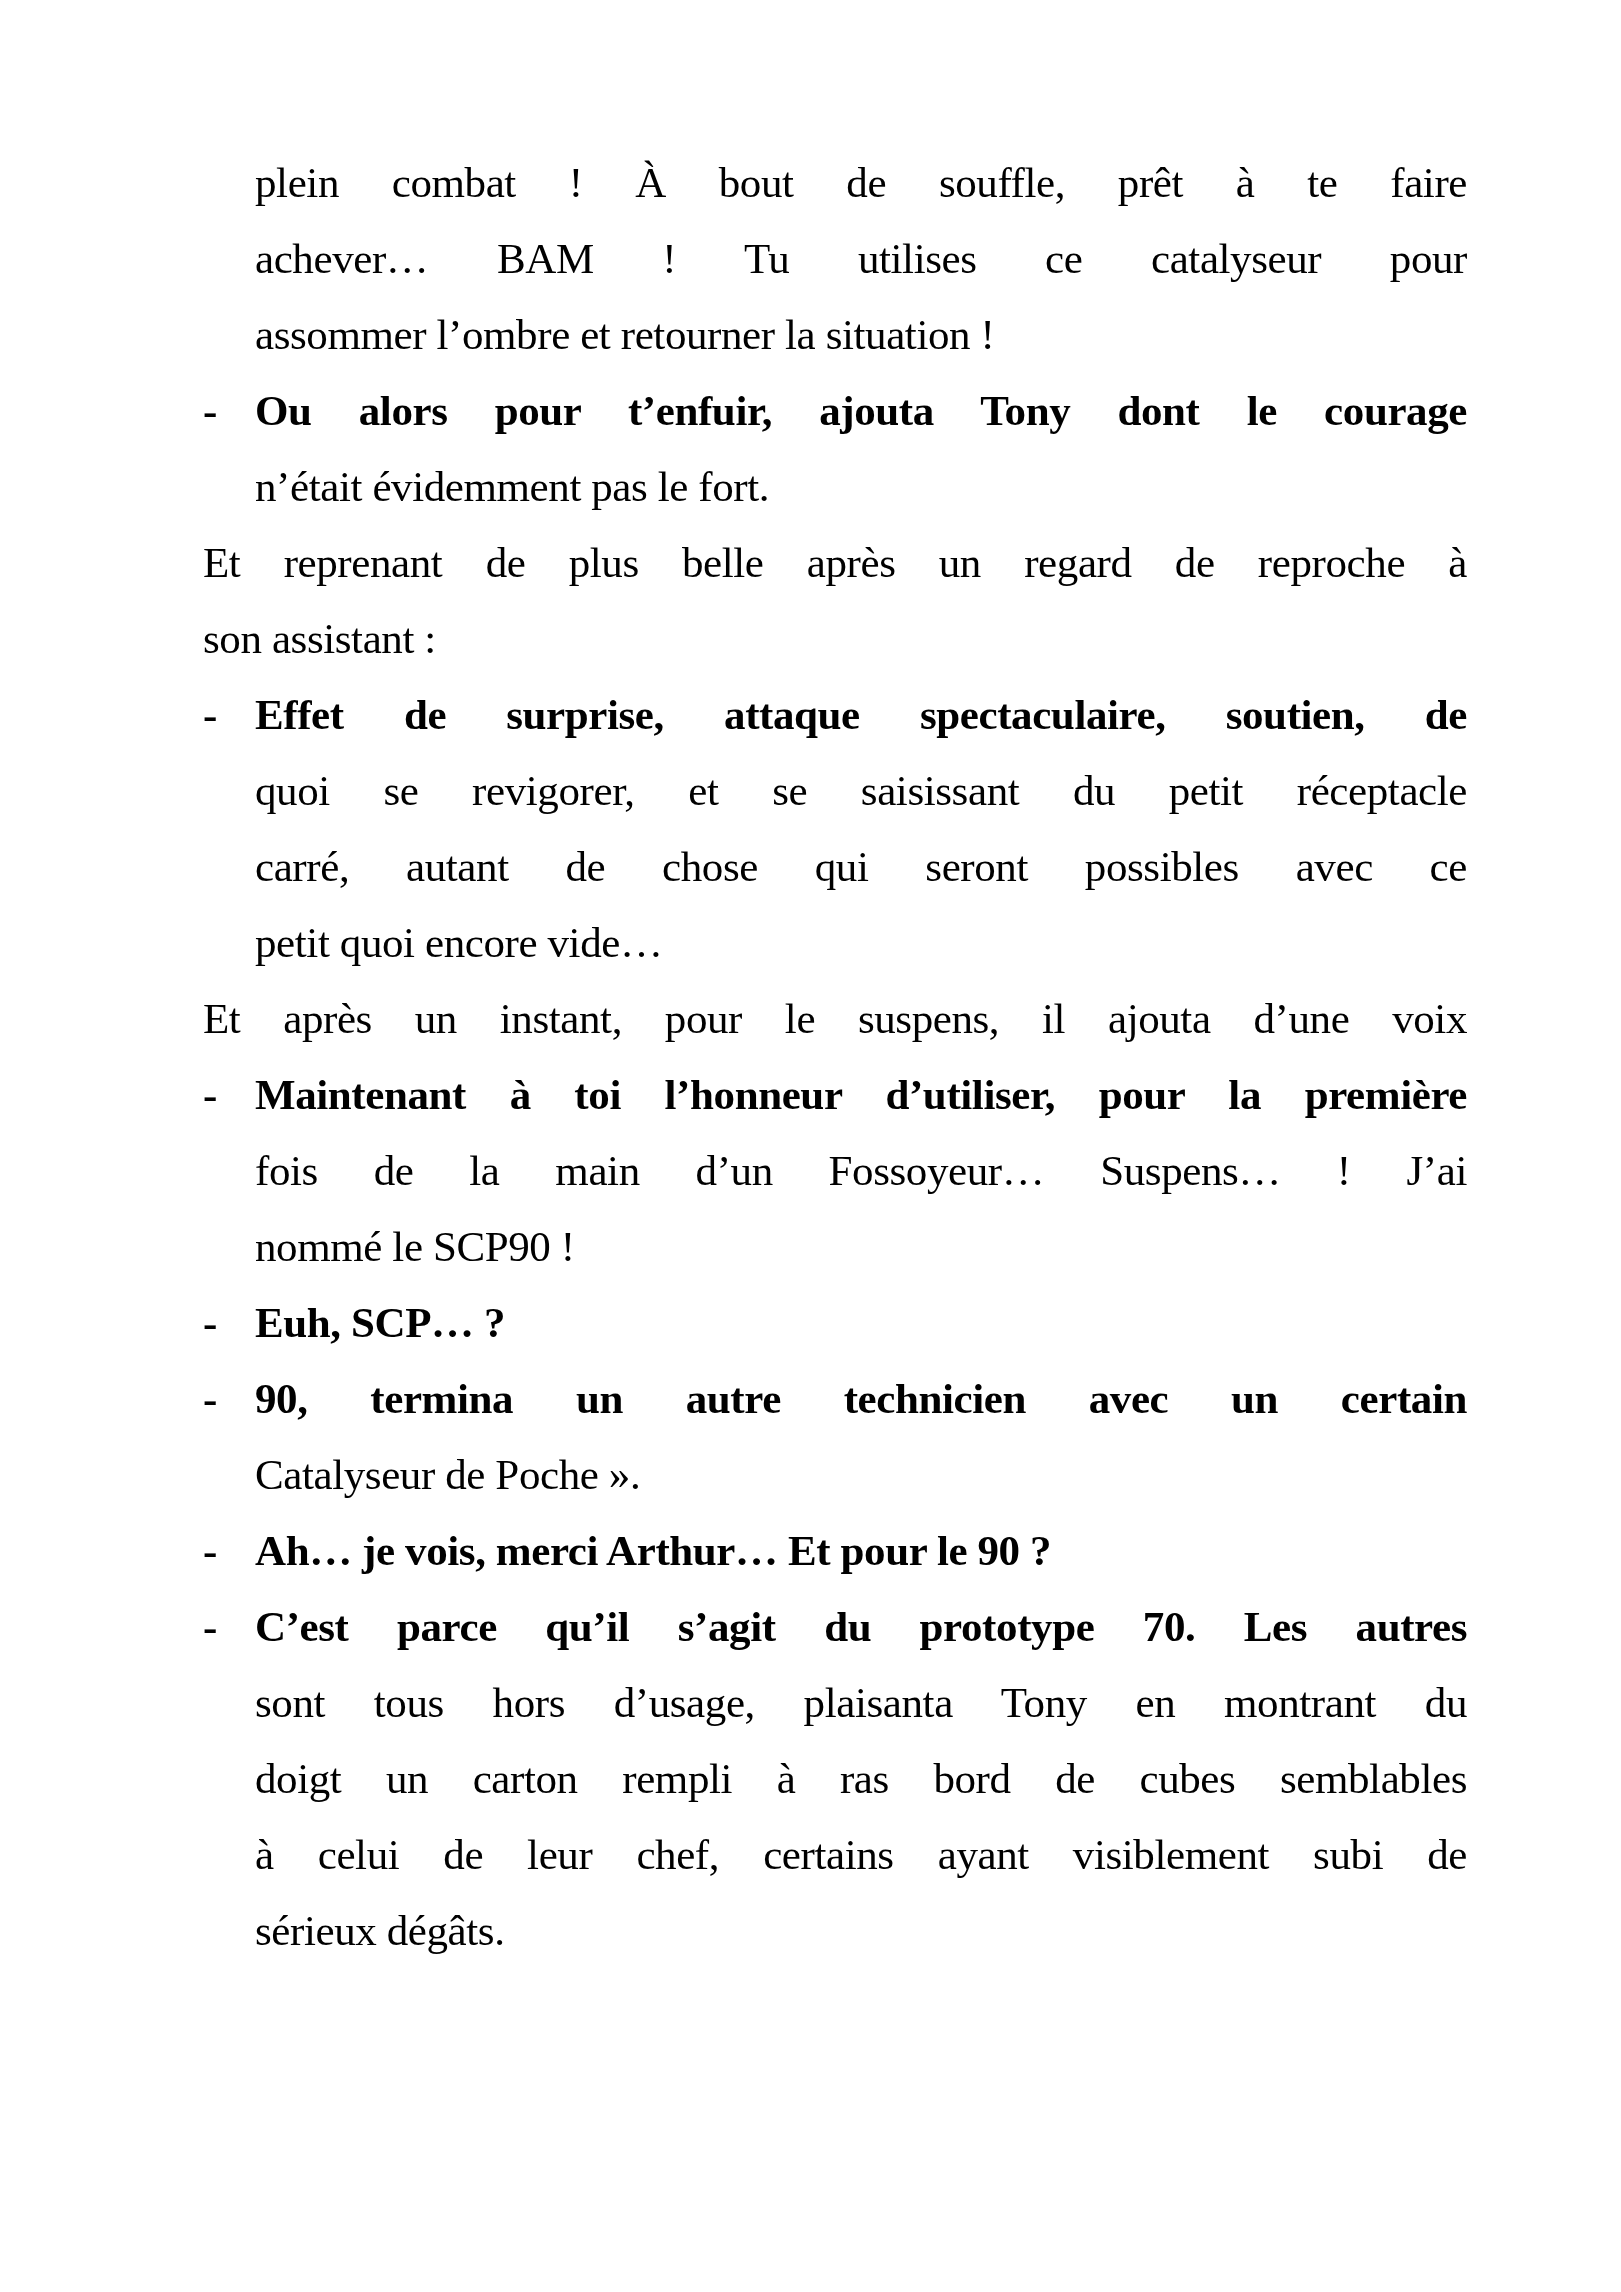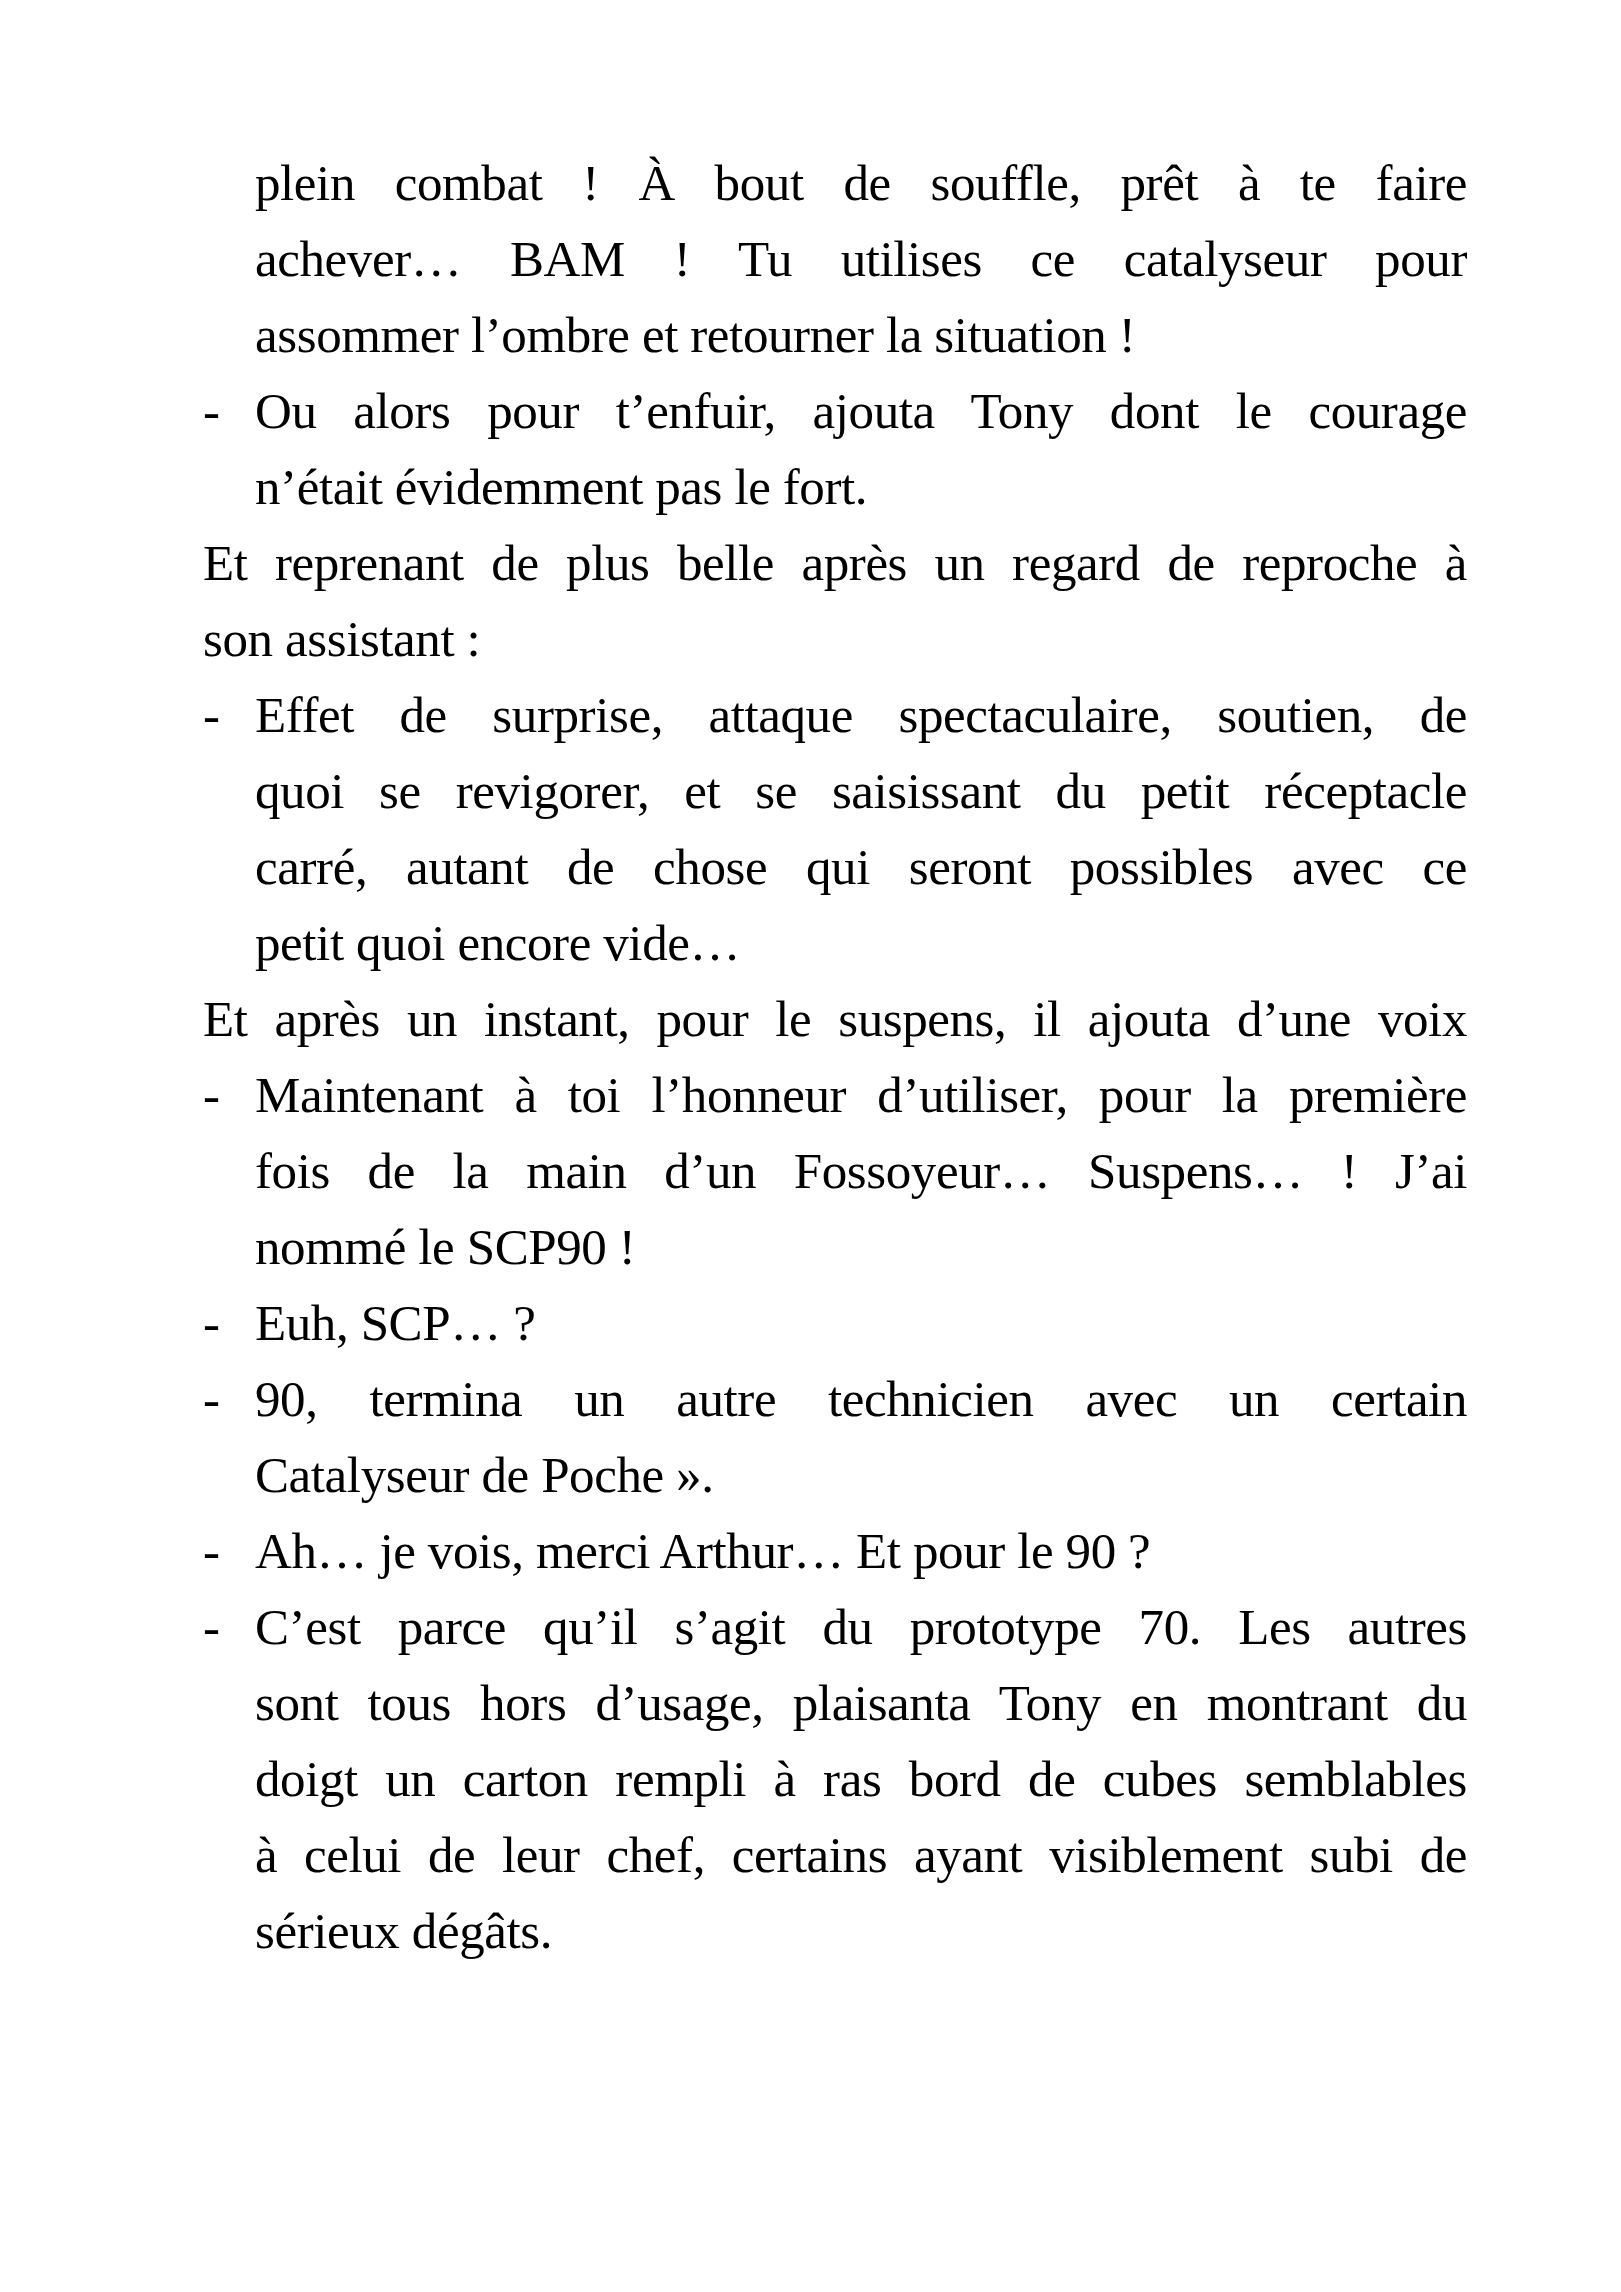--- a/index.html
+++ b/index.html
@@ -18,41 +18,42 @@
   .page {
     width: 1621px;
     height: 2293px;
     position: relative;
   }
   .text-block {
     position: absolute;
     top: 145px;
     left: 203px;
     width: 1264px;
-    font-size: 51px;
+    font-size: 43px;
     line-height: 76px;
     letter-spacing: -0.4px;
   }
   .para { margin: 0; padding: 0; }
   .line {
     text-align: left;
     text-align-last: left;
     white-space: normal;
   }
   
   .j {
     text-align: justify;
     text-align-last: justify;
   }
   
   .ind { margin-left: 52px; text-align: center; }
   
   .dash-first {
     margin-left: 52px;
     text-indent: -52px;
+    font-weight: bold;
   }
   .dash {
     display: inline-block;
     width: 52px;
     text-indent: 0;
   }
 </style>
 </head>
 <body style="background: rgb(255, 255, 255); color: rgb(0, 0, 0);">
 

